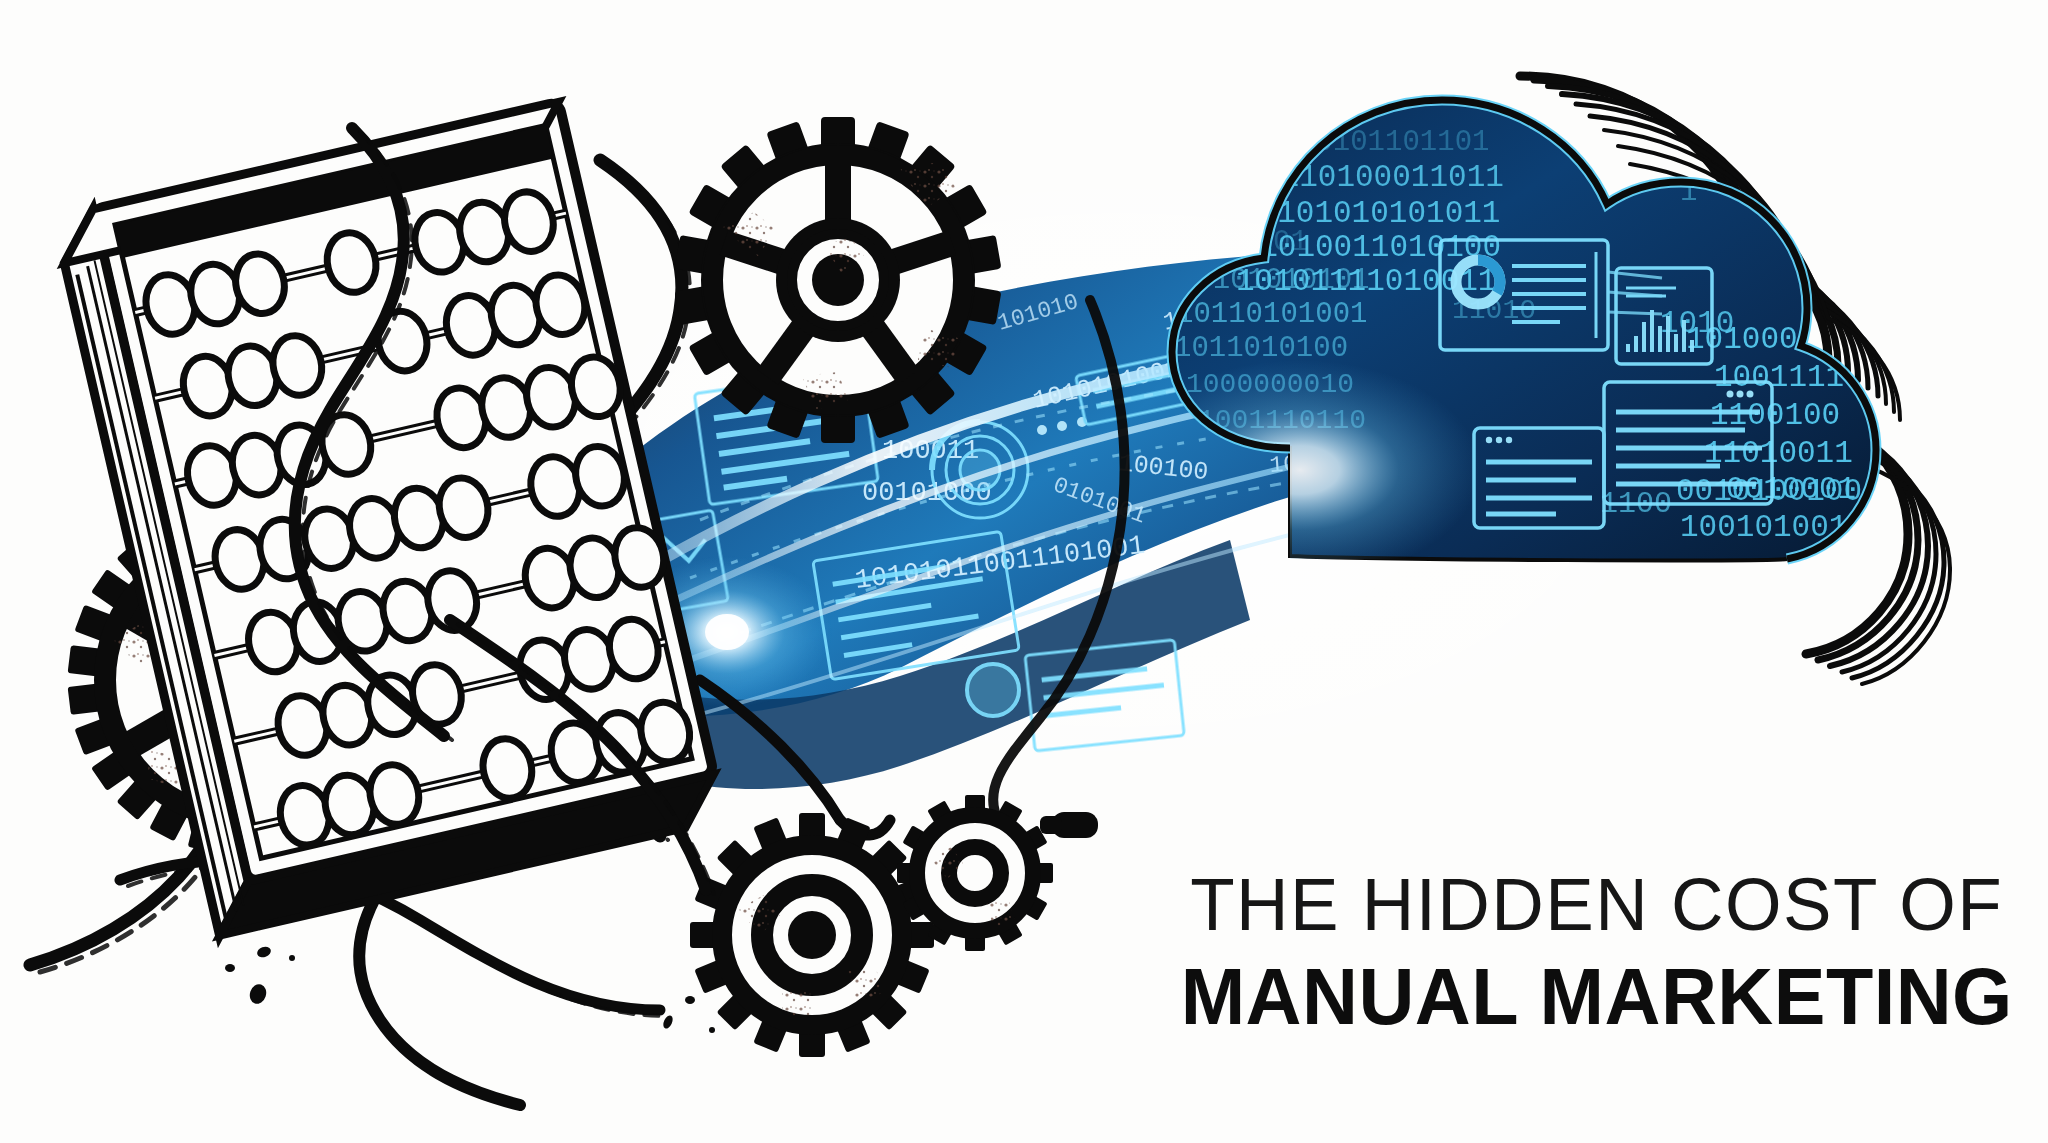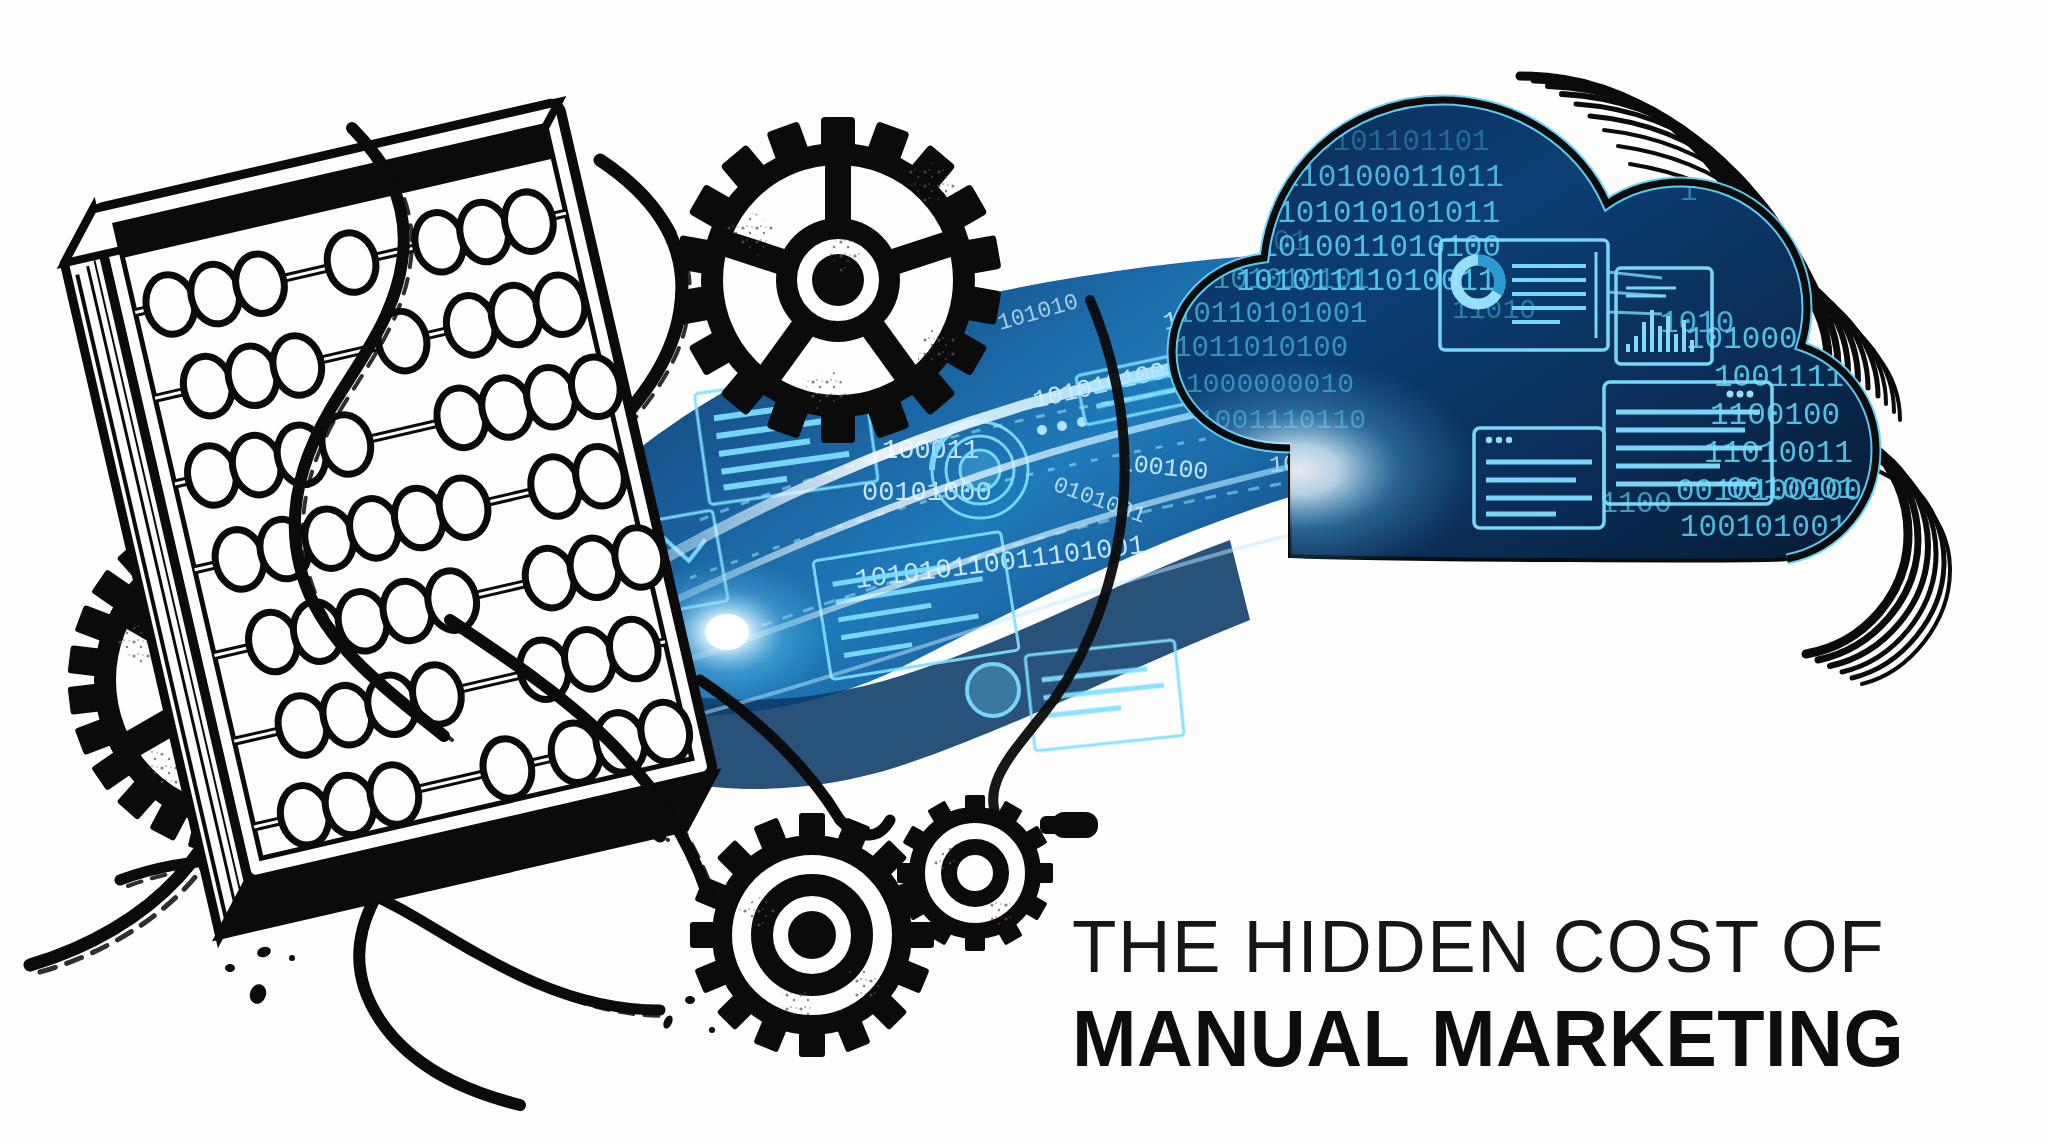--- a/index.html
+++ b/index.html
@@ -8,23 +8,23 @@
     background:#fdfdfc;
     font-family:"Liberation Sans", sans-serif;
   }
   #stage{position:relative;width:2048px;height:1143px;background:#fdfdfc;overflow:hidden;}
   .layer{position:absolute;inset:0;}
   svg{display:block;}
 
   
   #headline{
     position:absolute;
-    left:1072px; top:910px;
+    left:1072px; top:868px;
     width:960px;
-    text-align:left;
+    text-align:right;
     line-height:0.98;
   }
   #headline .l1{
     display:block;
     font-family:"Liberation Sans", sans-serif;
     font-weight:300;
     font-size:75px;
     letter-spacing:1.5px;
     color:#161616;
     transform:scaleX(0.97);

